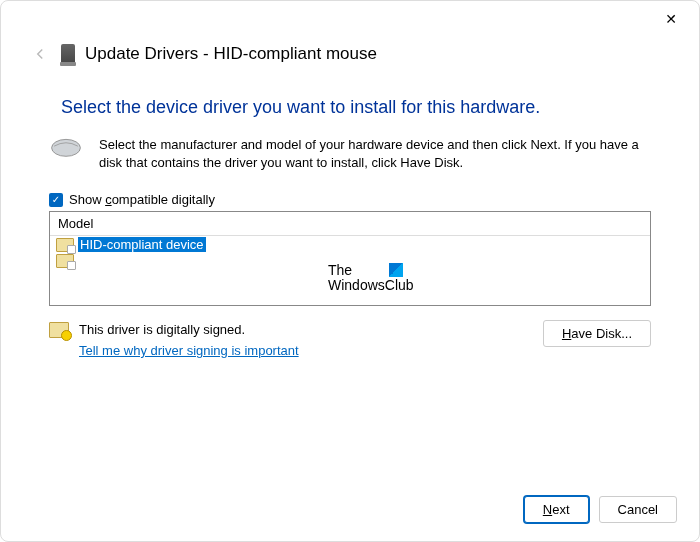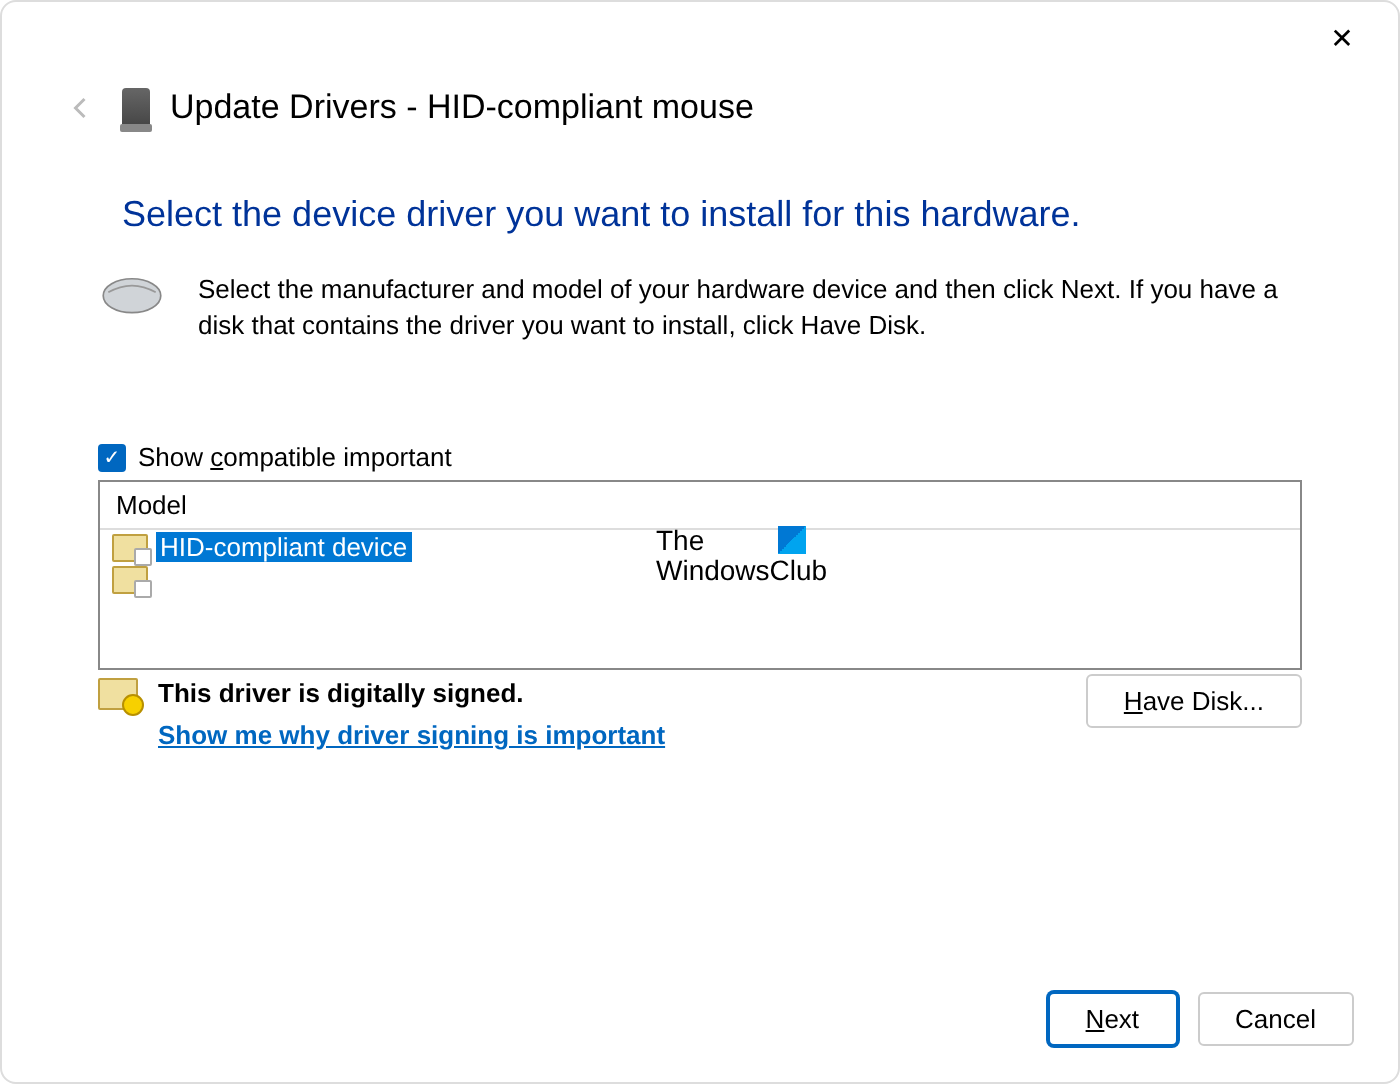--- a/index.html
+++ b/index.html
@@ -81,21 +81,21 @@
     .heading {
       color: #003399;
       font-size: 18px;
       font-weight: 400;
       margin: 18px 12px 18px;
     }
     .instruction-row {
       display: flex;
       gap: 16px;
       align-items: flex-start;
-      margin-bottom: 49px;
+      margin-bottom: 20px;
     }
     .mouse-icon {
       width: 34px;
       height: 22px;
       flex-shrink: 0;
     }
     .instruction-text {
       font-size: 13px;
       line-height: 1.4;
     }
@@ -117,21 +117,21 @@
       font-size: 10px;
       cursor: pointer;
     }
     .checkbox-label {
       font-size: 13px;
     }
     .list-box {
       border: 1px solid #888;
       height: 95px;
       background: #fff;
-      margin-bottom: 2px;
+      margin-bottom: 14px;
     }
     .list-header {
       padding: 4px 8px;
       border-bottom: 1px solid #ddd;
       font-size: 13px;
     }
     .list-item {
       display: flex;
       align-items: center;
       gap: 4px;
@@ -187,21 +187,20 @@
       position:absolute;
       right:-4px; bottom:-4px;
       width:9px; height:9px;
       border-radius:50%;
       background:#f7d000;
       border:1px solid #b89000;
     }
     .signed-text {
       font-size: 13px;
       line-height: 1.6;
-      font-weight: bold;
     }
     .link {
       color: #0067c0;
       text-decoration: underline;
       cursor: pointer;
       display: block;
     }
     .btn {
       background: #fff;
       border: 1px solid #ccc;
@@ -270,40 +269,40 @@
         <svg viewBox="0 0 40 26" width="34" height="22">
           <ellipse cx="20" cy="14" rx="17" ry="10" fill="#d0d4d8" stroke="#888"></ellipse>
           <path d="M6 12 Q20 4 34 12" fill="none" stroke="#999"></path>
         </svg>
       </div>
       <div class="instruction-text">Select the manufacturer and model of your hardware device and then click Next. If you have a disk that contains the driver you want to install, click Have Disk.</div>
     </div>
 
     <div class="checkbox-row">
       <div class="checkbox">✓</div>
-      <label class="checkbox-label"><span>Show </span><span class="underline">c</span><span>ompatible important</span></label>
+      <label class="checkbox-label"><span>Show </span><span class="underline">c</span><span>ompatible digitally</span></label>
     </div>
 
     <div class="list-box">
       <div class="list-header">Model</div>
       <div class="list-item selected">
         <span class="drv-icon"></span>
         <span class="item-label">HID-compliant device</span>
       </div>
       <div class="list-item">
         <span class="drv-icon"></span>
       </div>
     </div>
 
     <div class="footer-row">
       <div class="signed-block">
         <span class="signed-icon"></span>
         <div class="signed-text">
           <div>This driver is digitally signed.</div>
-          <a class="link">Show me why driver signing is important</a>
+          <a class="link">Tell me why driver signing is important</a>
         </div>
       </div>
       <button class="btn"><span class="underline">H</span><span>ave Disk...</span></button>
     </div>
   </div>
 
   <div class="bottom-buttons">
     <button class="btn primary"><span class="underline">N</span><span>ext</span></button>
     <button class="btn">Cancel</button>
   </div>

